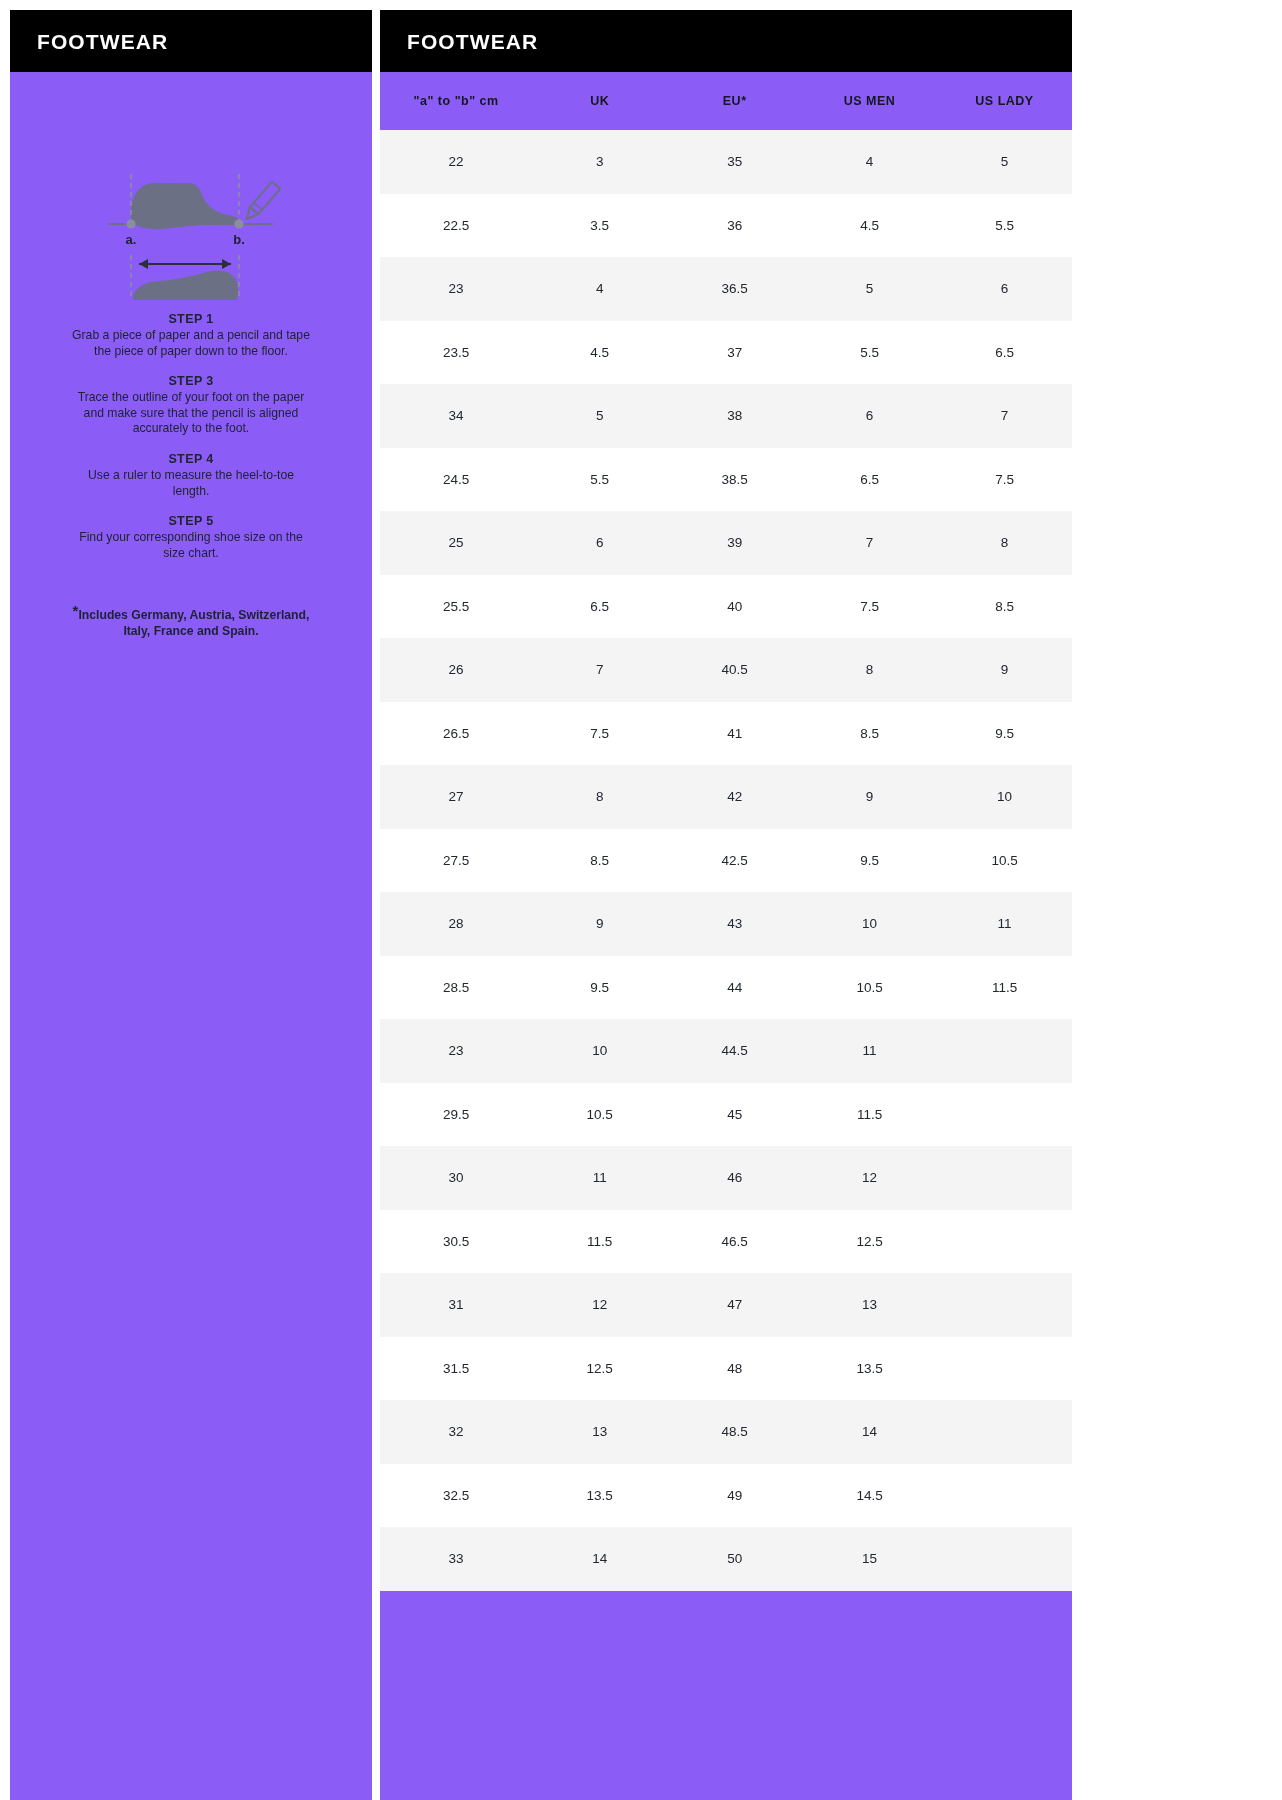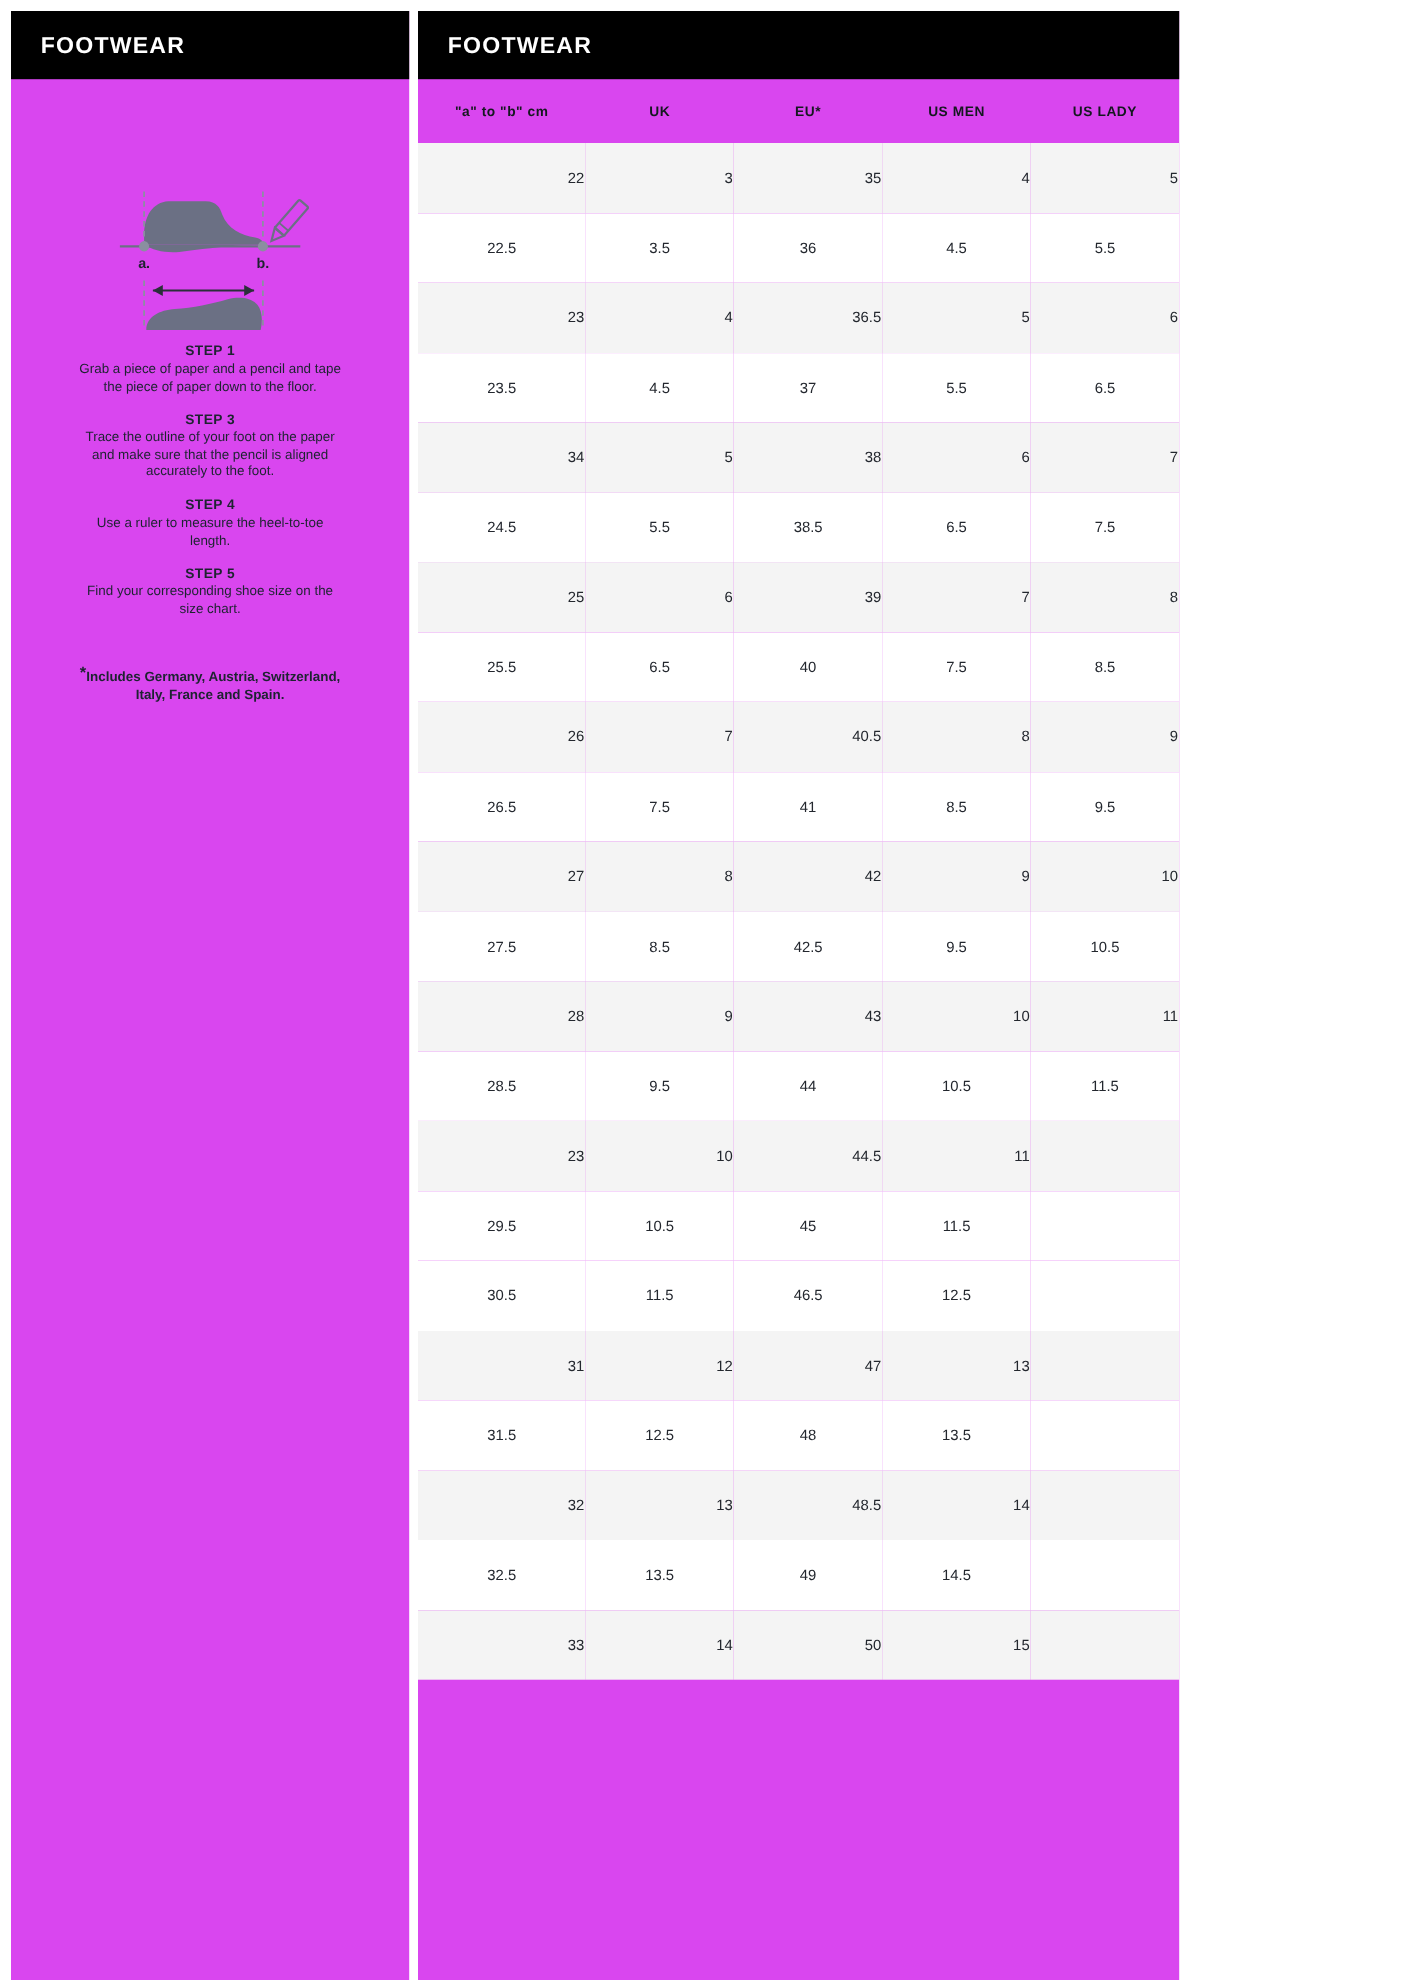--- a/index.html
+++ b/index.html
@@ -3,21 +3,21 @@
 <meta charset="utf-8">
 <style>
   html,body{margin:0;padding:0;}
   body{
     width:1282px;height:1800px;background:#ffffff;
     font-family:"Liberation Sans", sans-serif;
     color:#1d2330;overflow:hidden;
   }
   .page{position:relative;width:1282px;height:1800px;display:flex;gap:8px;padding:10px 10px 0 10px;box-sizing:border-box;}
 
-  .panel{background:#d946ef;}
+  .panel{background:#8b5cf6;}
   .panel-left{width:362px;flex:0 0 362px;}
   .panel-right{width:692px;flex:0 0 692px;}
 
   .blackbar{
     background:#000;color:#fff;height:62px;display:flex;align-items:center;
     padding-left:27px;box-sizing:border-box;
   }
   .blackbar-title{
     font-size:21px;font-weight:bold;letter-spacing:1.1px;line-height:1;
     font-family:"Liberation Sans", sans-serif;
@@ -38,21 +38,21 @@
   
   .table{width:100%;border-collapse:collapse;table-layout:fixed;}
   .table th{
     font-size:12.5px;font-weight:bold;letter-spacing:.5px;
     height:56px;text-align:center;color:#14181f;vertical-align:middle;
   }
   .table td{
     font-size:13.5px;height:61.5px;text-align:center;color:#23272e;
     vertical-align:middle;font-weight:400;
   }
-  .table tbody tr.odd td{background:#f4f4f4;text-align:right;}
+  .table tbody tr.odd td{background:#f4f4f4;}
   .table tbody tr.even td{background:#ffffff;}
   .col-cm{width:22%;}
   .col-uk{width:19.5%;}
   .col-eu{width:19.5%;}
   .col-usm{width:19.5%;}
   .col-usl{width:19.5%;}
 </style>
 </head>
 <body>
 
@@ -257,20 +257,27 @@
             <td>11</td>
             <td></td>
           </tr>
           <tr class="even">
             <td>29.5</td>
             <td>10.5</td>
             <td>45</td>
             <td>11.5</td>
             <td></td>
           </tr>
+          <tr class="odd">
+            <td>30</td>
+            <td>11</td>
+            <td>46</td>
+            <td>12</td>
+            <td></td>
+          </tr>
           <tr class="even">
             <td>30.5</td>
             <td>11.5</td>
             <td>46.5</td>
             <td>12.5</td>
             <td></td>
           </tr>
           <tr class="odd">
             <td>31</td>
             <td>12</td>

